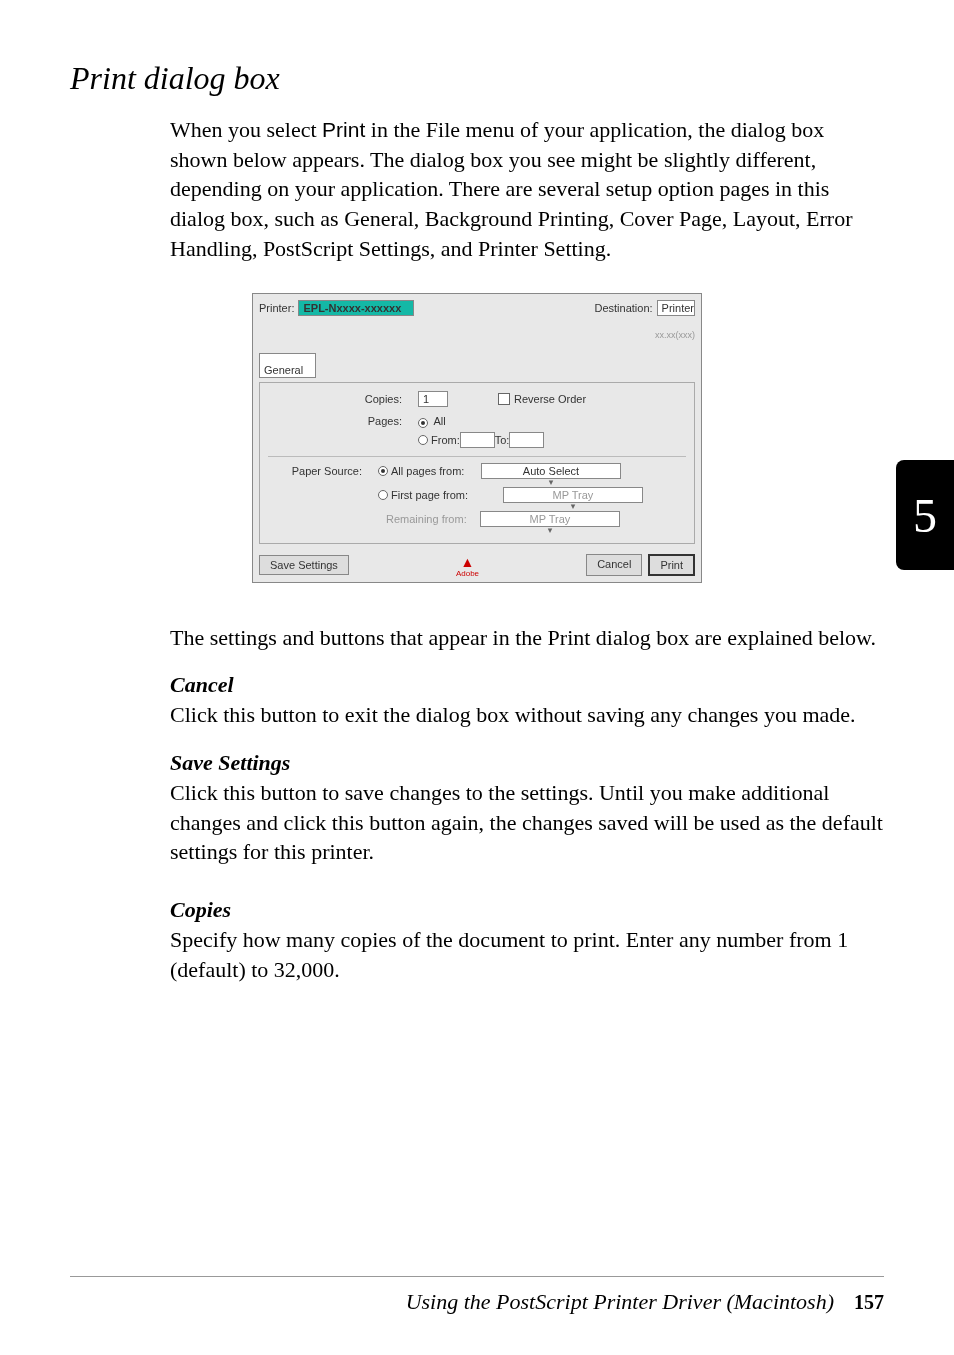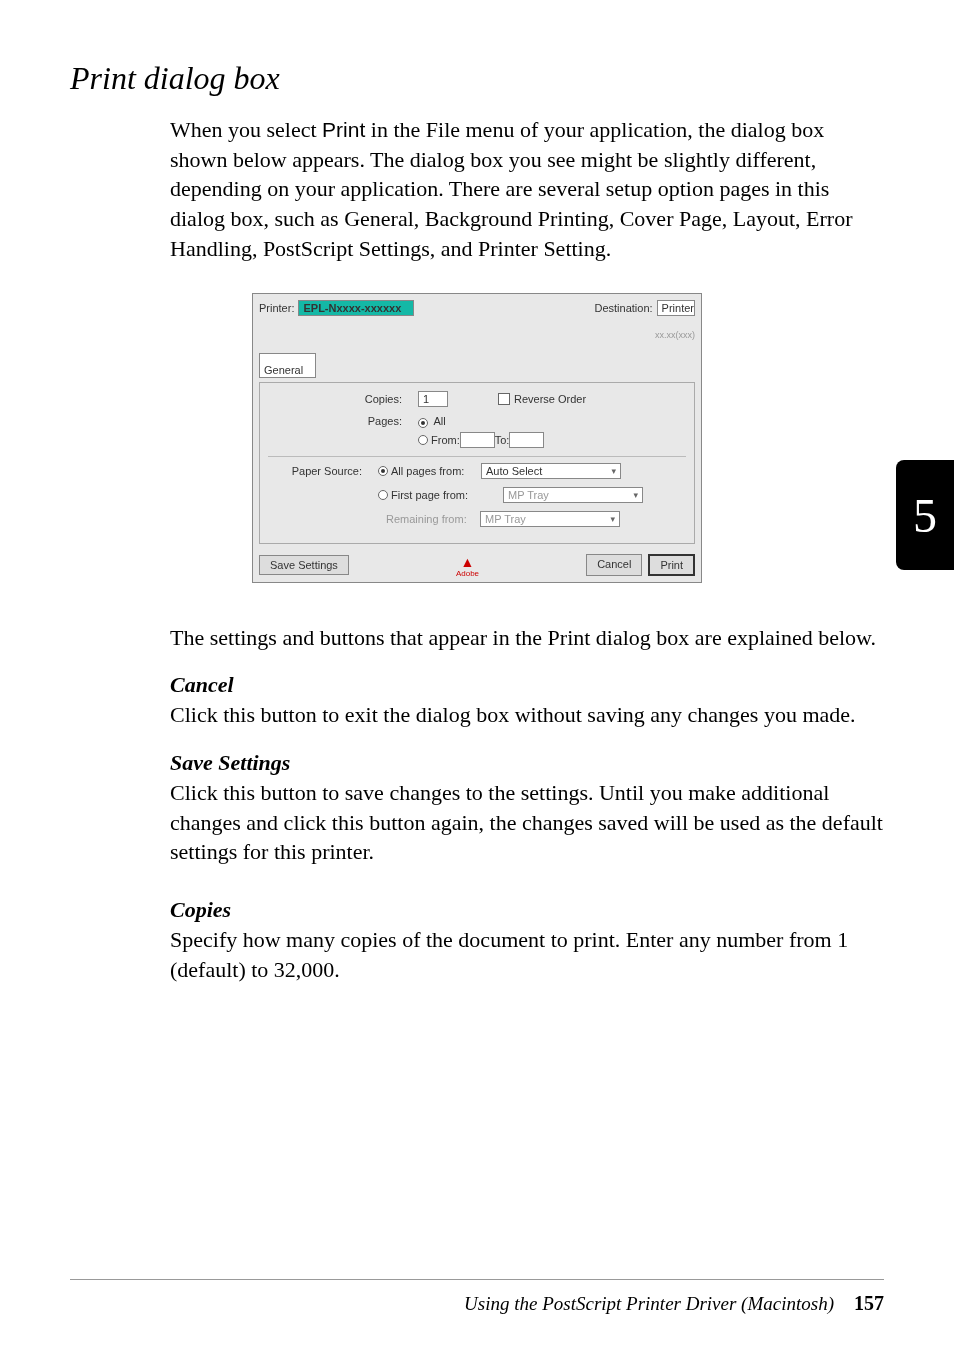--- a/index.html
+++ b/index.html
@@ -151,20 +151,21 @@
       margin: 2px;
     }
     .dlg-select {
       background: #fff;
       border: 1px solid #888;
       padding: 1px 4px;
       height: 16px;
       display: flex;
       align-items: center;
       justify-content: space-between;
+      flex-direction: column;
     }
     .dlg-select-arrow {
       font-size: 9px;
       color: #666;
     }
     .dlg-bottom {
       display: flex;
       justify-content: space-between;
       align-items: center;
       margin-top: 6px;
@@ -201,21 +202,21 @@
       right: 70px;
       border-top: 1px solid #999;
       padding-top: 12px;
       display: flex;
       justify-content: flex-end;
       align-items: baseline;
       gap: 20px;
     }
     .footer-title {
       font-style: italic;
-      font-size: 19px;
+      font-size: 22px;
     }
     .footer-page {
       font-weight: bold;
       font-size: 20px;
     }
     .sub-heading {
       font-style: italic;
       font-weight: bold;
       font-size: 22px;
       margin-left: 100px;

